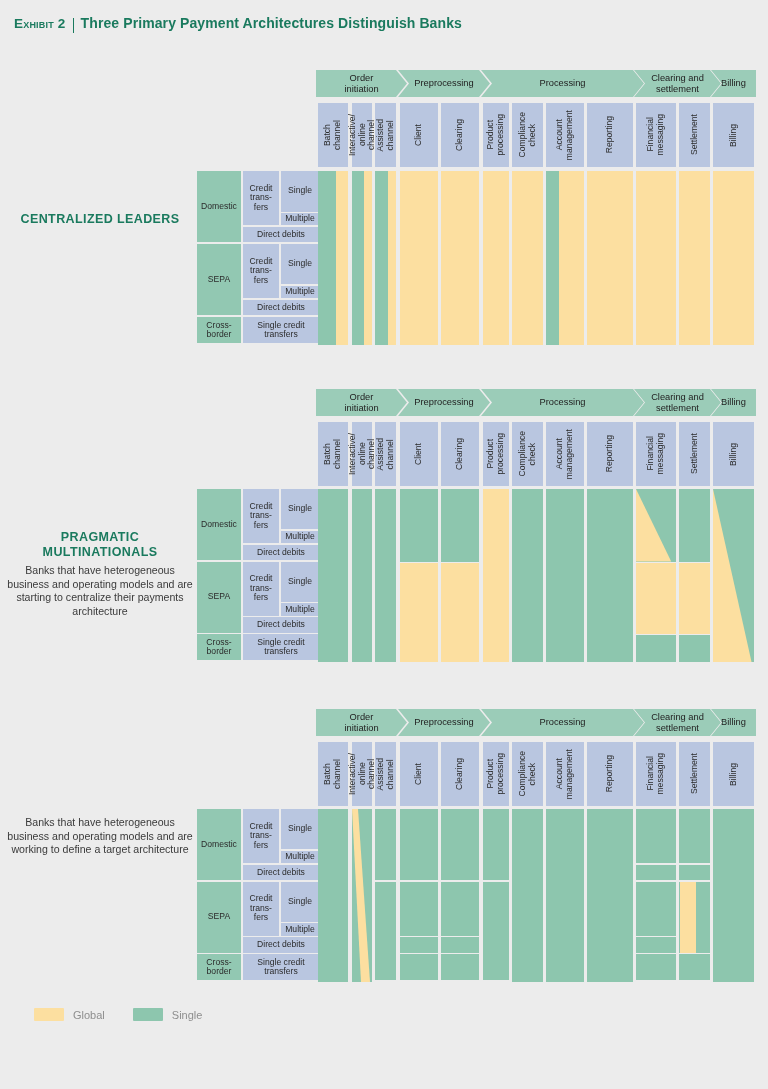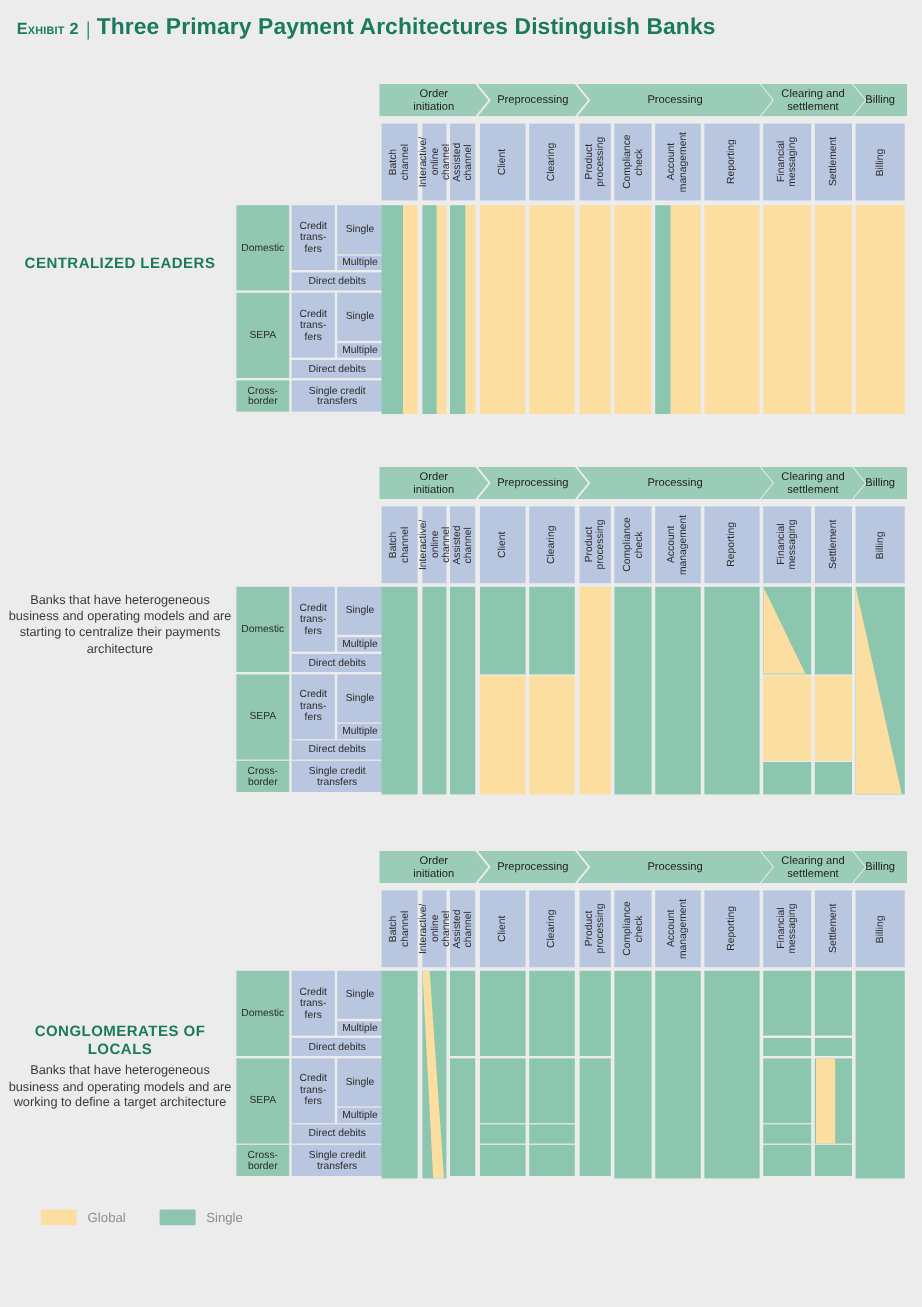--- a/index.html
+++ b/index.html
@@ -21,21 +21,21 @@
   .title-exh {
     font-size: 13.5px; font-weight: bold; color: #1A7A5E;
     letter-spacing: 0.2px;
     font-variant: small-caps;
   }
   .title-sep {
     display: inline-block; width: 1px; height: 15px;
     background: #1A7A5E; margin: 0 7px; position: relative; top: 2px;
   }
   .title-main {
-    font-size: 19px; font-weight: bold; color: #1A7A5E;
+    font-size: 14px; font-weight: bold; color: #1A7A5E;
     letter-spacing: 0.1px;
   }
 
   
   .panel { position: absolute; left: 0; width: 768px; }
 
   
   .panel-text {
     position: absolute; left: 6px; width: 188px;
     text-align: center;
@@ -114,28 +114,28 @@
 
   <div class="panel" id="panel-0" style="top:0;">
     <div class="panel-text" style="top:176px;">
       <div class="panel-head">CENTRALIZED
 LEADERS</div>
     </div>
   </div>
 
   <div class="panel" id="panel-1" style="top:0;">
     <div class="panel-text" style="top:494px;">
+      <div class="panel-head">PRAGMATIC
+MULTINATIONALS</div>
       <div class="panel-desc">Banks that have heterogeneous business and operating models and are starting to centralize their payments architecture</div>
     </div>
   </div>
 
   <div class="panel" id="panel-2" style="top:0;">
     <div class="panel-text" style="top:816px;">
-      <div class="panel-head">CONGLOMERATES
-OF LOCALS</div>
       <div class="panel-desc">Banks that have heterogeneous business and operating models and are working to define a target architecture</div>
     </div>
   </div>
 
   <div id="grids">
       <div class="phase chev" style="position: absolute; left: 316px; top: 70px; width: 91px; height: 27px; white-space: pre-line;">Order
 initiation</div>
       <div class="phase chev-in" style="position: absolute; left: 398px; top: 70px; width: 92px; height: 27px; white-space: pre-line;">Preprocessing</div>
       <div class="phase chev-in" style="position: absolute; left: 481px; top: 70px; width: 163px; height: 27px; white-space: pre-line;">Processing</div>
       <div class="phase chev-in" style="position: absolute; left: 634px; top: 70px; width: 87px; height: 27px; white-space: pre-line;">Clearing and

